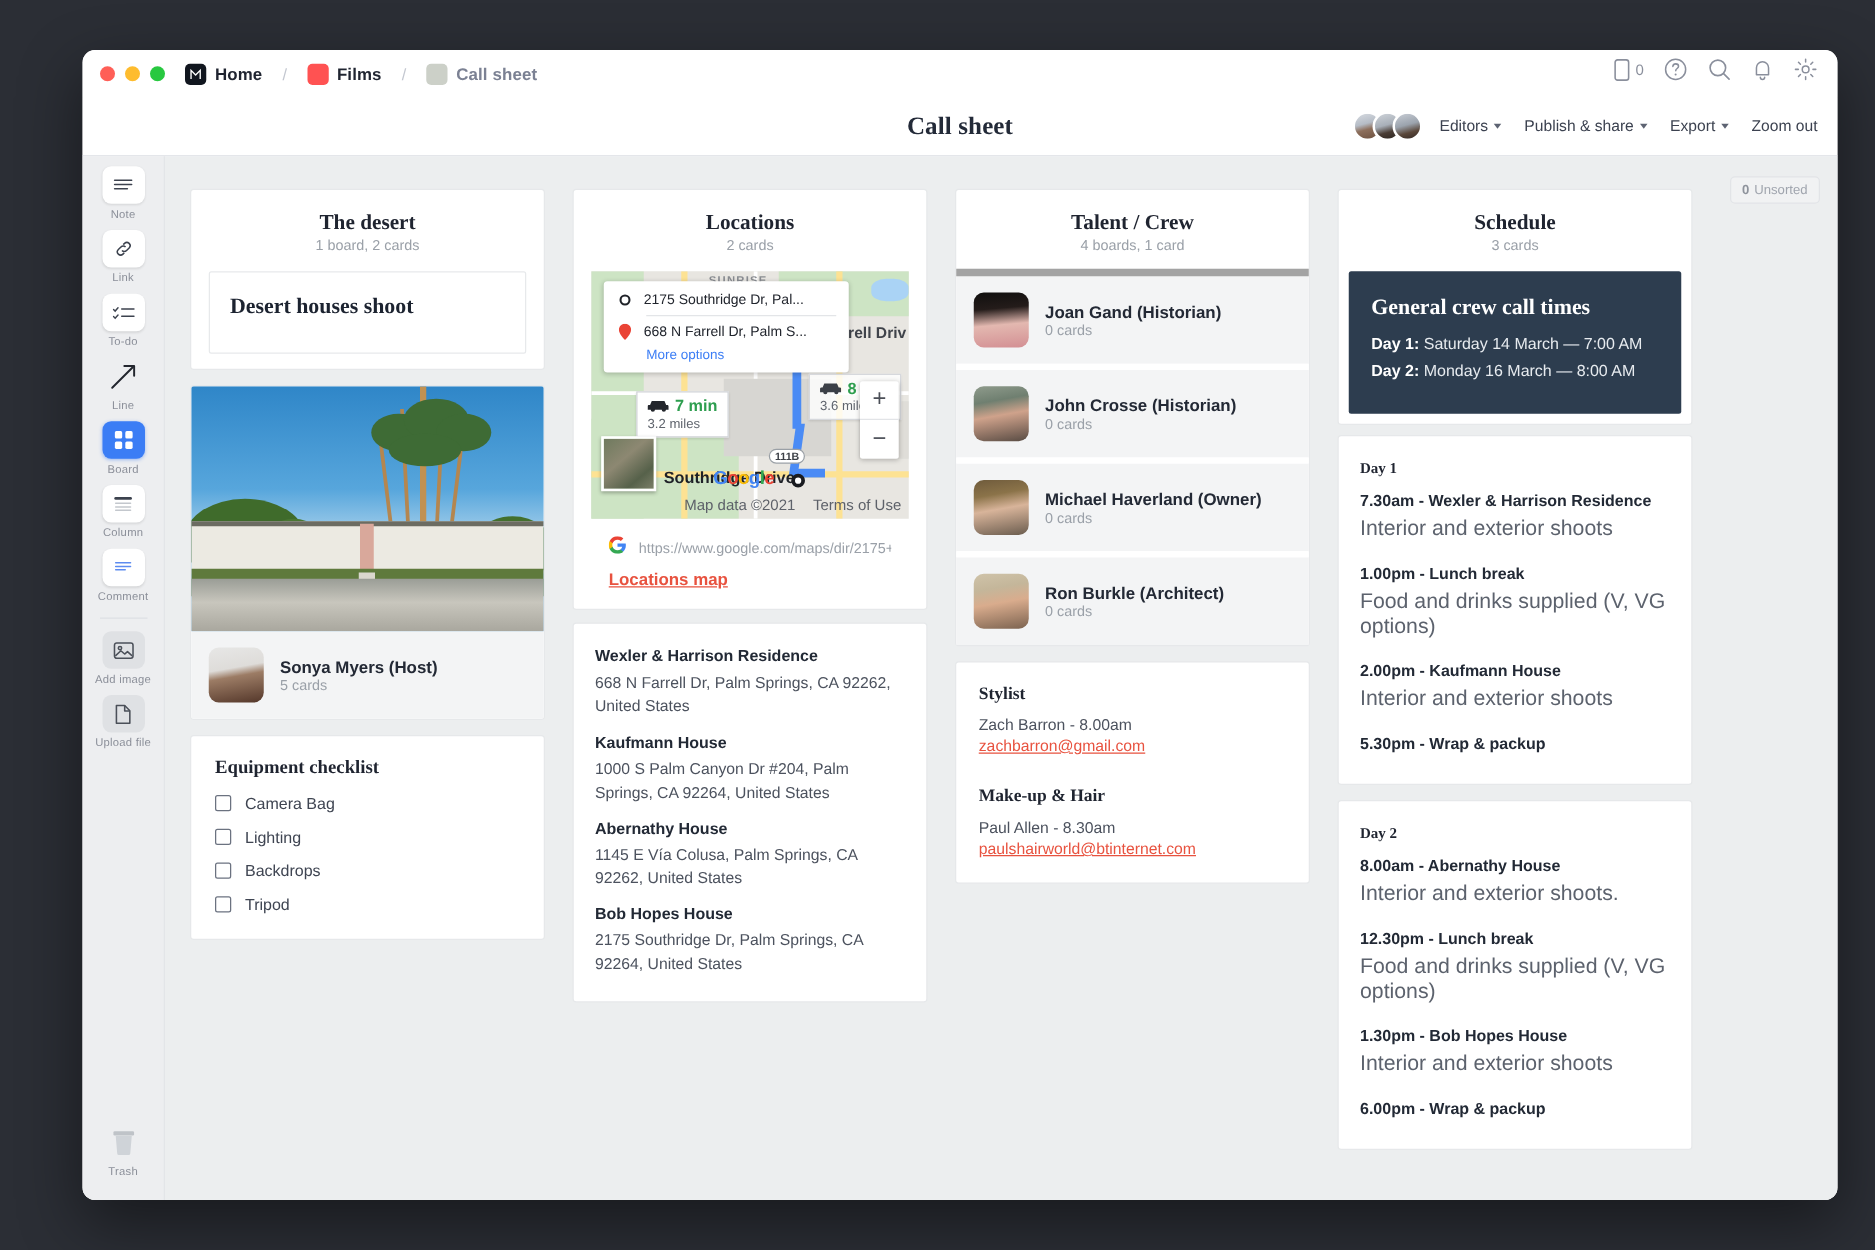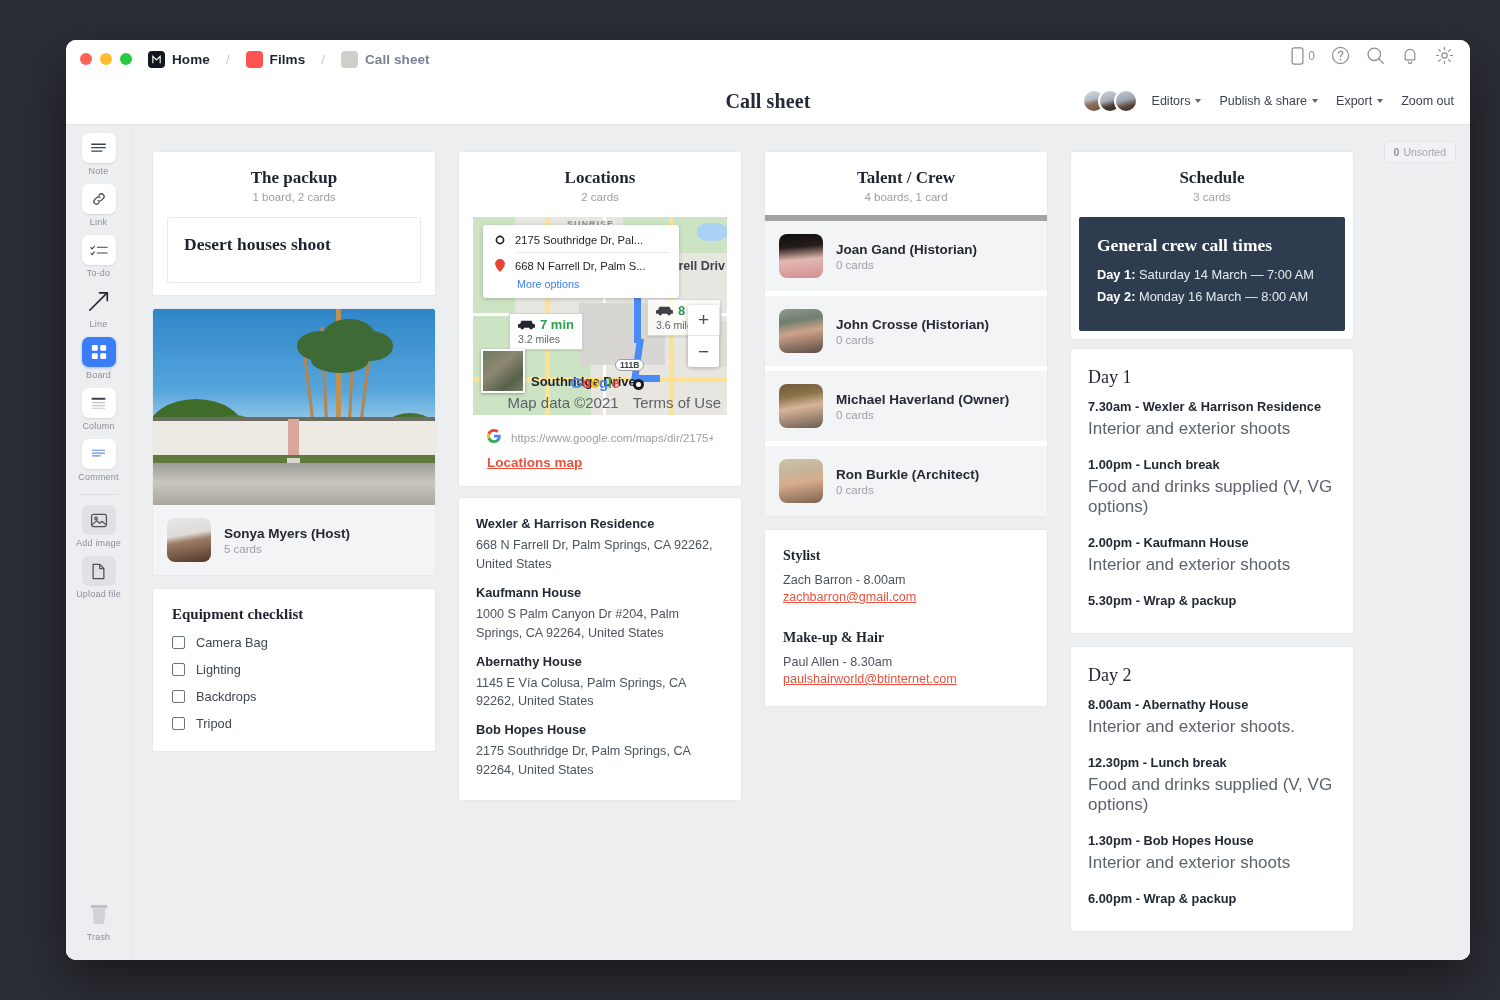--- a/index.html
+++ b/index.html
@@ -242,21 +242,21 @@
     position: absolute; left: 48%; bottom: 24px; font-size: 15px; font-weight: 700;
     letter-spacing: -.5px; transform: translateX(-50%);
   }
   .sat-thumb {
     position: absolute; left: 8px; bottom: 22px; width: 44px; height: 44px;
     background: linear-gradient(140deg,#6f7a5e,#8d8872 40%,#56614a 75%,#7b7f68);
     border: 2px solid #fff; box-shadow: 0 1px 3px rgba(0,0,0,.3);
   }
   .map-foot {
     position: absolute; right: 6px; bottom: 4px; display: flex; gap: 14px;
-    font-size: 15px; color: #5d6169;
+    font-size: 12px; color: #5d6169;
   }
   .dest-dot {
     position: absolute; width: 11px; height: 11px; border-radius: 50%;
     background: #fff; border: 3px solid #1a1c20;
   }
 
   .url-row { display: flex; align-items: center; gap: 10px; padding: 14px 14px 0; }
   .url-txt { font-size: 11.5px; color: #9aa0a8; overflow: hidden; white-space: nowrap; text-overflow: clip; }
   .link-title {
     padding: 8px 14px 16px; font-size: 13.5px; font-weight: 700;
@@ -285,21 +285,21 @@
   .dark-title {
     font-family: "Liberation Serif", serif;
     font-size: 17.5px; font-weight: 700; color: #fff; margin-bottom: 11px;
   }
   .dark-line { font-size: 12.8px; color: #e7ebef; margin-bottom: 7px; }
   .dark-line b { color: #fff; font-weight: 700; }
 
   .day-card { padding: 18px 17px 20px; }
   .day-h {
     font-family: "Liberation Serif", serif;
-    font-size: 18px; font-weight: 400; color: #1f2430; margin-bottom: 11px;
+    font-size: 12px; font-weight: 700; color: #1f2430; margin-bottom: 11px;
   }
   .ev-t { font-size: 12.8px; font-weight: 700; color: #222935; margin-bottom: 5px; }
   .ev-d { font-size: 17px; color: #5c626d; }
   .ev { margin-bottom: 18px; }
   .ev:last-child { margin-bottom: 0; }
 </style>
 </head>
 <body>
 
 <div class="desktop">
@@ -487,21 +487,21 @@
 
       <div class="unsorted">
         <b>0</b>
         <span>Unsorted</span>
       </div>
 
       <div class="columns">
 
         <div class="col">
           <div class="colhead-card">
-            <div class="col-title">The packup</div>
+            <div class="col-title">The desert</div>
             <div class="col-sub">1 board, 2 cards</div>
 
             <div class="proj-card">
               <div class="proj-title">Desert houses shoot</div>
             </div>
           </div>
 
           <div class="card" style="padding:0;overflow:hidden;">
             <div class="photo">
               <div class="bushL"></div>

